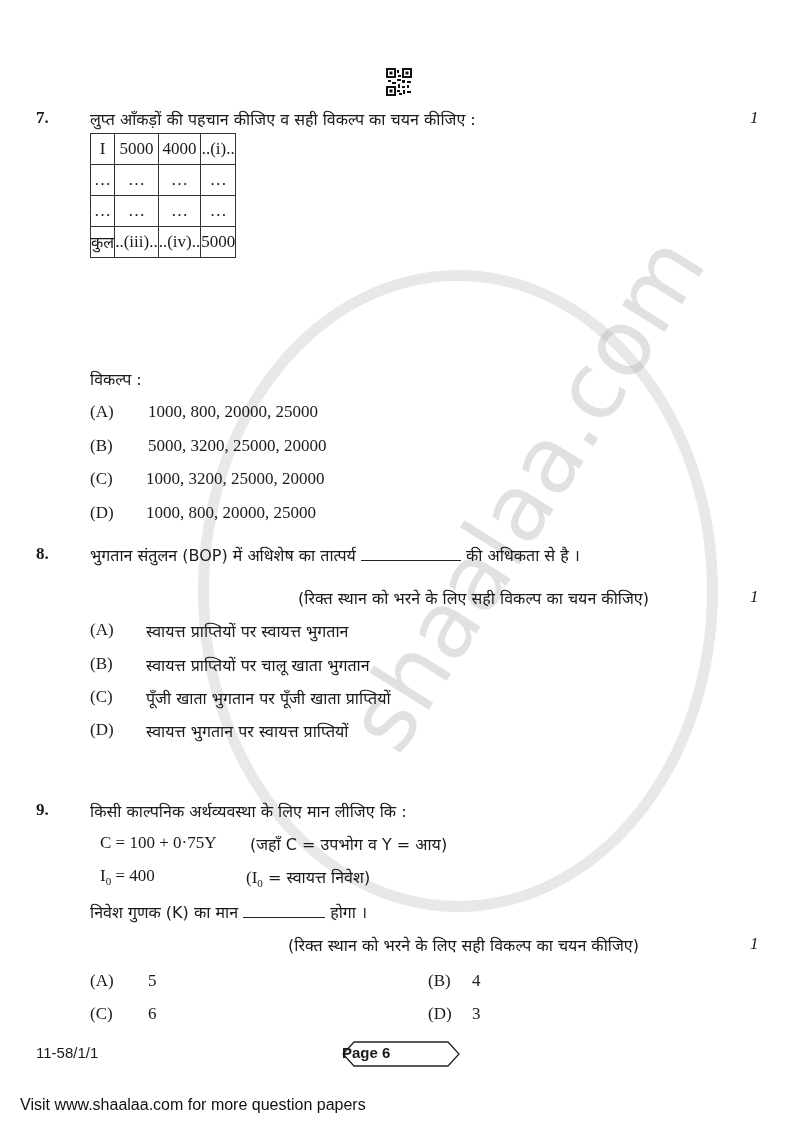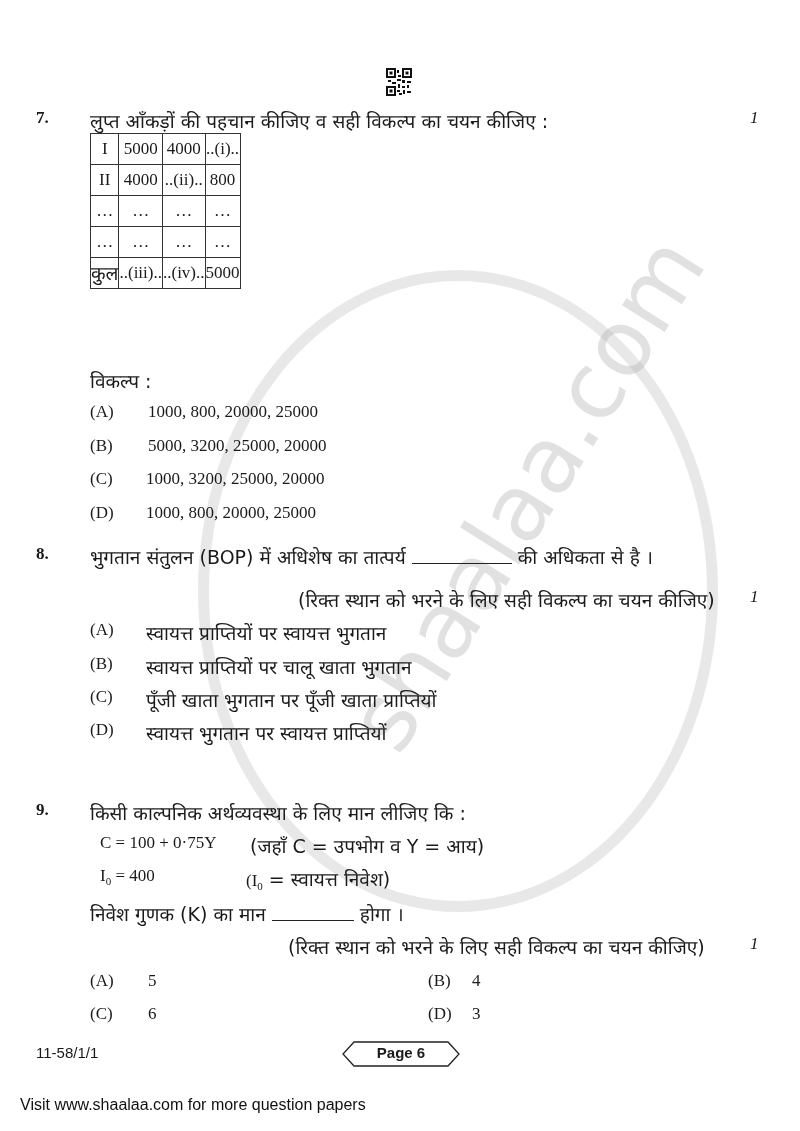--- a/index.html
+++ b/index.html
@@ -3,21 +3,21 @@
   <meta charset="utf-8">
   <style>
     html, body { margin: 0; padding: 0; }
     body {
       width: 800px; height: 1131px; position: relative; overflow: hidden;
       background: #ffffff; color: #1a1a1a;
       font-family: "DejaVu Serif", "Liberation Serif", serif;
     }
     .abs { position: absolute; }
     .qnum { font-weight: bold; font-size: 17px; font-family: "Liberation Serif", serif; }
-    .hi { font-size: 19px; font-family: "DejaVu Sans", sans-serif; }
+    .hi { font-size: 16px; font-family: "DejaVu Sans", sans-serif; }
     .en { font-size: 17px; font-family: "Liberation Serif", serif; }
     .marks { font-style: italic; font-size: 17px; font-family: "Liberation Serif", serif; }
     .opt-label { font-size: 17px; font-family: "Liberation Serif", serif; }
     .qr {
       left: 386px; top: 68px; width: 26px; height: 28px;
     }
     table.data {
       position: absolute; left: 90px; top: 133px; border-collapse: collapse;
       font-family: "Liberation Serif", serif; font-size: 17px;
     }
@@ -35,21 +35,21 @@
       border: 11px solid rgba(190,190,190,0.35); border-radius: 50%;
     }
     .watermark-text {
       position: absolute; left: 235px; top: 440px; font-size: 92px;
       font-family: "DejaVu Sans", sans-serif; color: rgba(170,170,170,0.35);
       transform: rotate(-58deg); transform-origin: center; white-space: nowrap;
     }
     .page-badge { left: 342px; top: 1041px; width: 118px; height: 26px; }
     .page-badge svg { position: absolute; left: 0; top: 0; }
     .page-badge span {
-      position: absolute; left: 0; width: 118px; top: 3px; text-align: center;
+      position: absolute; left: 0; width: 118px; top: 3px; text-align: left;
       font-family: "Liberation Sans", sans-serif; font-size: 15px; font-weight: bold;
     }
     .footer-code { font-family: "Liberation Sans", sans-serif; font-size: 15px; }
     .visit { font-family: "Liberation Sans", sans-serif; font-size: 16px; color: #111; }
     .sub0 { font-size: 11px; vertical-align: -4px; }
   </style>
 </head>
 <body>
 
 <div class="watermark-circle"></div>
@@ -84,26 +84,20 @@
 <div class="abs hi" style="left:90px; top:108px;">लुप्त आँकड़ों की पहचान कीजिए व सही विकल्प का चयन कीजिए :</div>
 <div class="abs marks" style="left:750px; top:108px;">1</div>
 
 <table class="data">
   <tbody>
   <tr class="drow">
     <td>I</td>
     <td>5000</td>
     <td>4000</td>
     <td>..(i)..</td>
-  </tr>
-  <tr class="drow">
-    <td>II</td>
-    <td>4000</td>
-    <td>..(ii)..</td>
-    <td>800</td>
   </tr>
   <tr class="drow">
     <td>…</td>
     <td>…</td>
     <td>…</td>
     <td>…</td>
   </tr>
   <tr class="drow">
     <td>…</td>
     <td>…</td>

